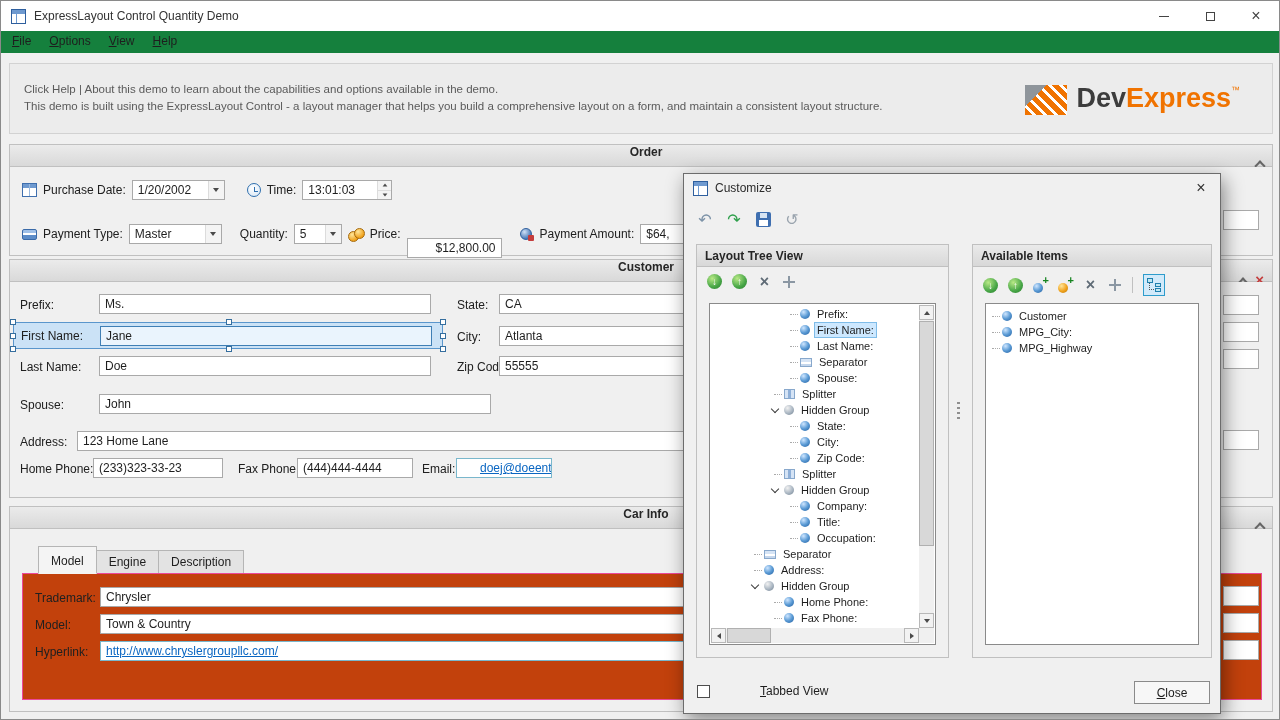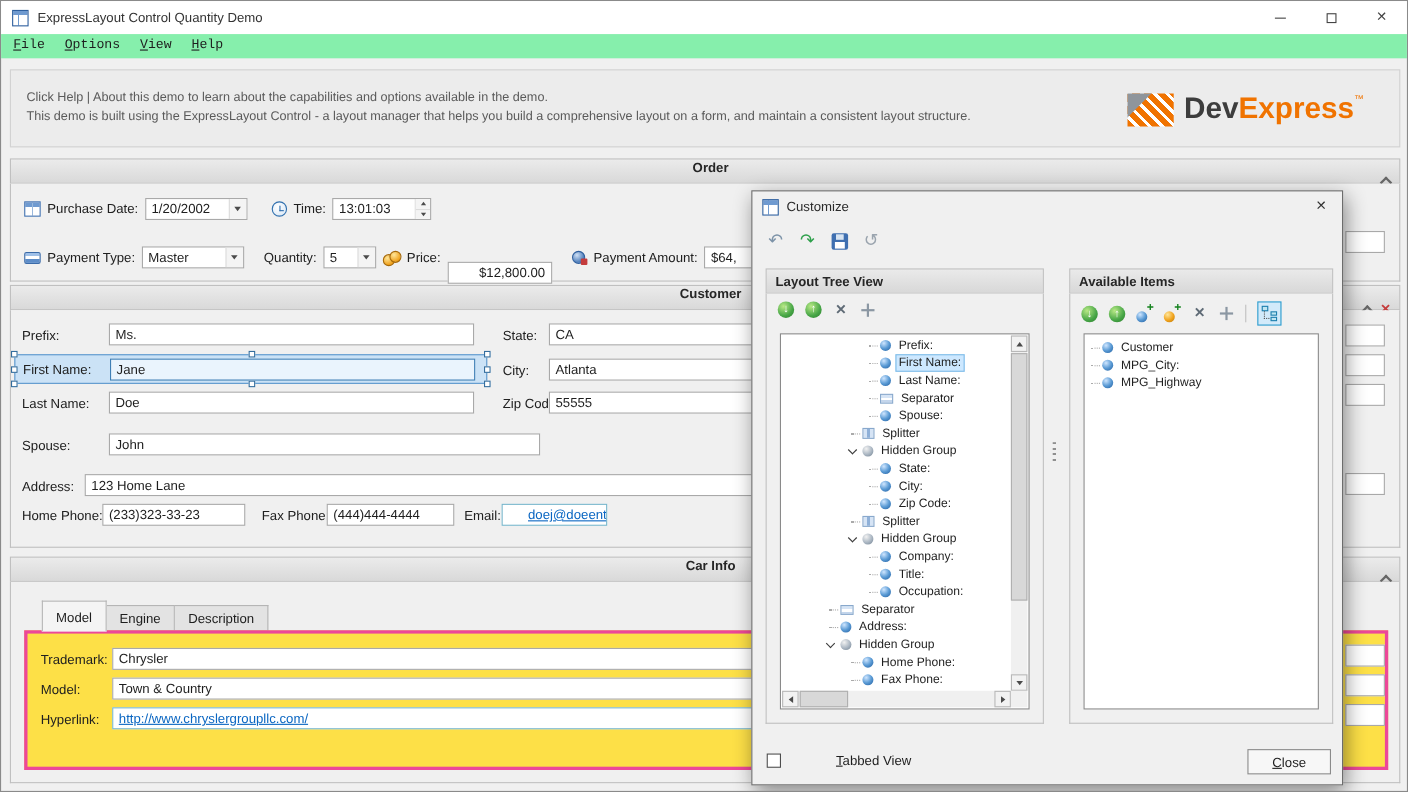--- a/index.html
+++ b/index.html
@@ -14,21 +14,21 @@
       linear-gradient(to bottom, #6f9ad0 0 4px, transparent 4px), #fff; }
   .titlebar .grid-ico { margin-left:10px; }
   .title-text { margin-left:8px; color:#333; }
   .win-btns { margin-left:auto; display:flex; height:30px; }
   .win-btn { width:46px; height:30px; display:flex; align-items:center; justify-content:center; color:#444; }
   .ic-min { width:10px; height:1px; background:#444; display:block; }
   .ic-max { width:9px; height:9px; border:1px solid #444; display:block; }
   .ic-x::before { content:"\00D7"; font-size:16px; line-height:16px; }
 
   
-  .menubar { position:absolute; left:0; top:30px; width:100%; height:22px; background:#86efac; padding-left:2px;font-family:Liberation Mono, monospace; }
+  .menubar { position:absolute; left:0; top:30px; width:100%; height:22px; background:#15803d; padding-left:2px; }
   .menu-item { display:inline-block; padding:3px 9px 4px 9px; }
   .accel::first-letter { text-decoration:underline; }
 
   
   .banner { position:absolute; left:8px; top:62px; width:1264px; height:71px; background:#ececec; border:1px solid #d2d2d2; }
   .banner-lines { position:absolute; left:14px; top:17px; color:#5a5a5a; font-size:11.5px; line-height:17px; white-space:nowrap; }
   .dx-logo { position:absolute; right:32px; top:50%; transform:translateY(-50%); display:flex; align-items:flex-start; }
   .logo-mark { width:42px; height:30px; margin-right:9px; margin-top:2px;
       background: linear-gradient(135deg, #8f959b 0 30%, rgba(0,0,0,0) 30.5%),
       repeating-linear-gradient(45deg, #f07300 0 5px, #ffffff 5px 8px); }
@@ -95,21 +95,21 @@
   .h-bl{left:-4px;bottom:-4px} .h-bc{left:212px;bottom:-4px} .h-br{right:-4px;bottom:-4px}
 
   
   .abs { position:absolute; }
 
   
   .tabs { position:absolute; left:28px; top:17px; height:28px; display:flex; align-items:flex-end; }
   .tab { padding:4px 12px 5px 12px; background:#e3e3e3; border:1px solid #b5b5b5; border-left:none; height:24px; }
   .tab:first-child { border-left:1px solid #b5b5b5; }
   .tab.active { background:#f4f4f4; height:28px; border-bottom:1px solid #f4f4f4; position:relative; z-index:2; padding-top:7px; }
-  .tabpage { position:absolute; left:12px; top:44px; width:1240px; height:127px; border:3px solid #ec4899; background:#fde047; }
+  .tabpage { position:absolute; left:12px; top:44px; width:1240px; height:127px; border:1px solid #ec4899; background:#c2410c; }
 
   
   .sliver { position:absolute; left:1222px; width:36px; height:20px; background:#fff; border:1px solid #a9a9a9; z-index:1; }
 
   
   .dialog { position:absolute; left:682px; top:172px; width:538px; height:541px; background:#f0f0f0;
       border:1px solid #6c6c6c; box-shadow:3px 6px 18px rgba(0,0,0,.45); z-index:20; }
   .dlg-titlebar { position:relative; height:28px; display:flex; align-items:center; padding-left:9px; }
   .dlg-title { margin-left:7px; color:#2a2a2a; }
   .dlg-close { position:absolute; right:8px; top:4px; width:22px; height:20px; display:flex; align-items:center; justify-content:center; color:#333; }

